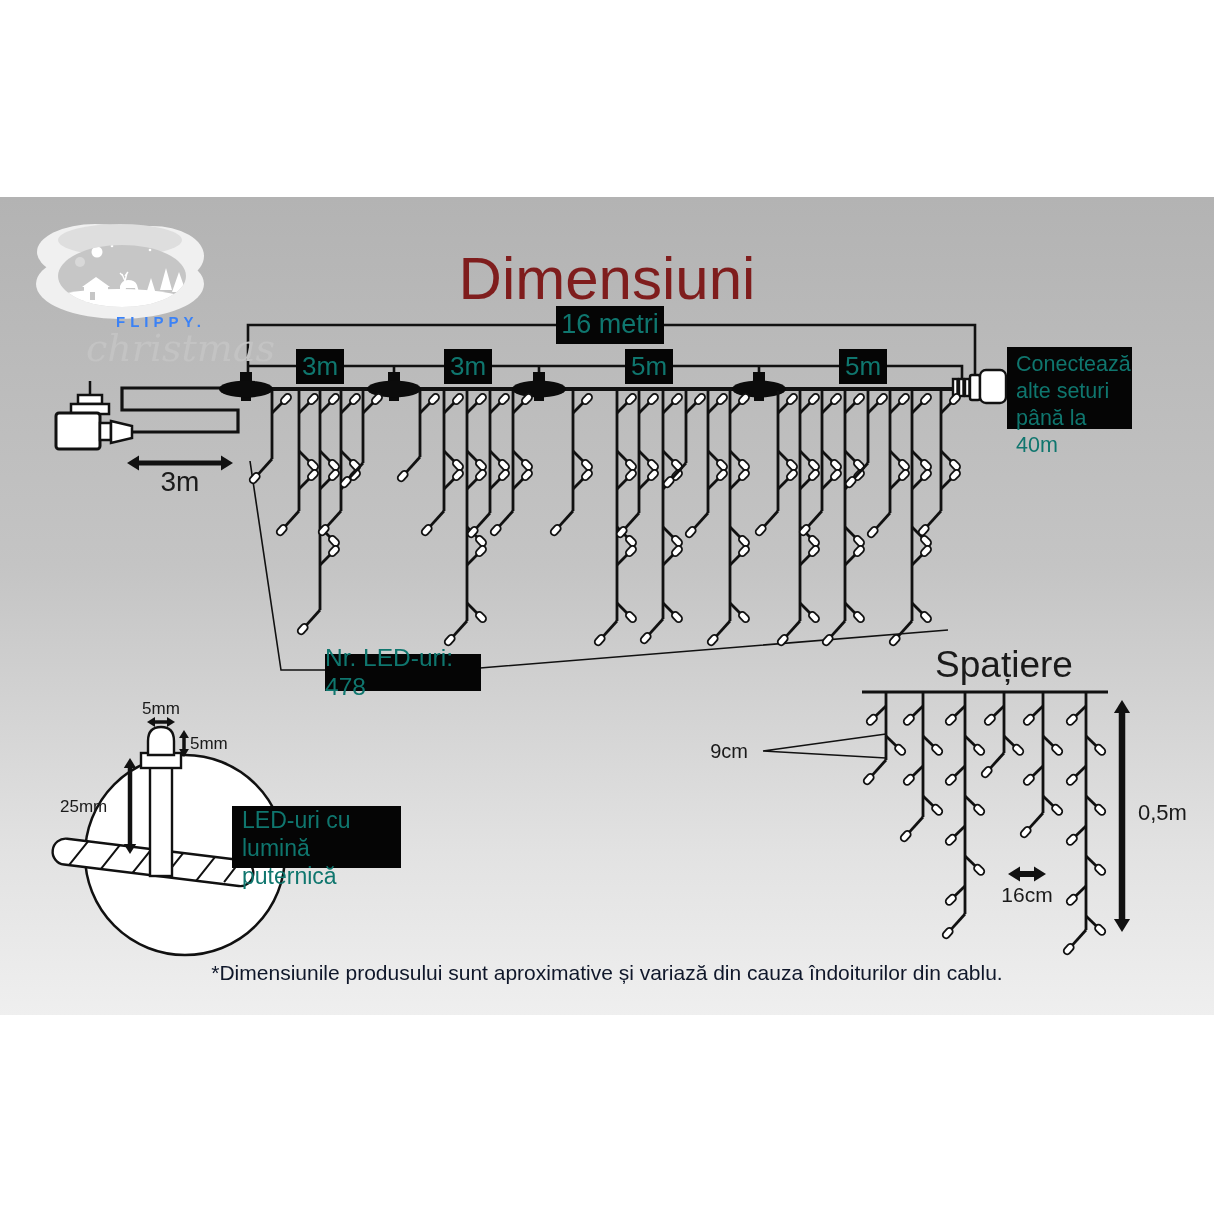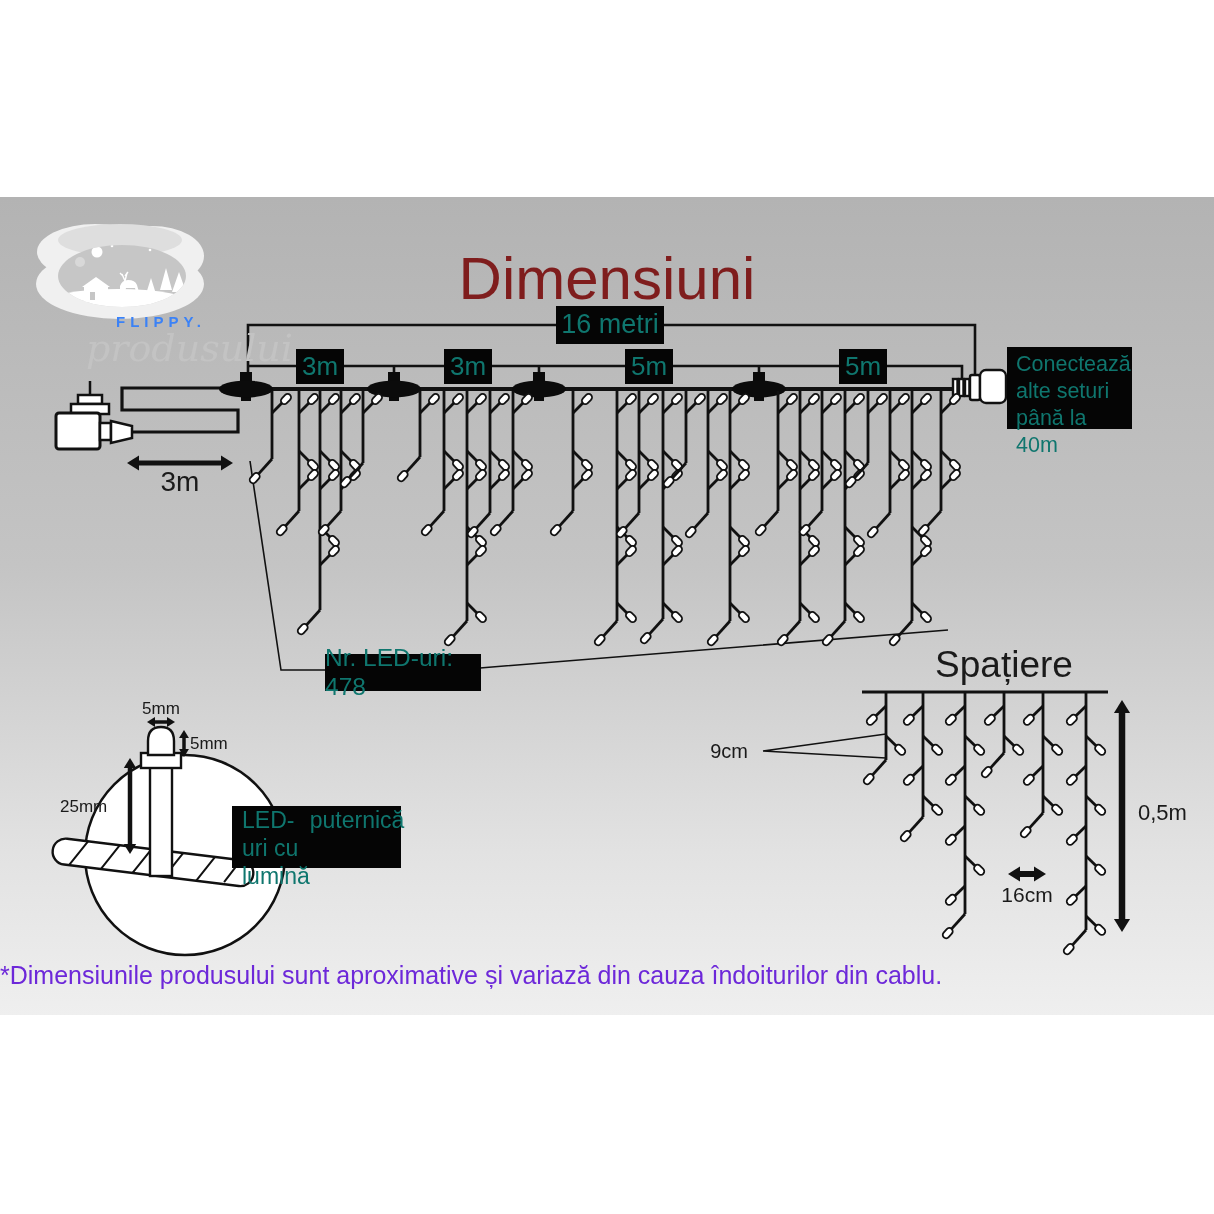--- a/index.html
+++ b/index.html
@@ -13,31 +13,31 @@
          letter-spacing:0px;color:#7f1d1d;}
   .blackbox{background:#050505;color:#0f766e;display:flex;align-items:center;justify-content:center;}
   .b16{left:556px;top:306px;width:108px;height:38px;font-size:27px;}
   .bseg{width:48px;height:35px;top:349px;font-size:26px;}
   .connect{left:1007px;top:347px;width:125px;height:82px;font-size:21.5px;line-height:27px;
            justify-content:flex-start;padding:4px 0 4px 9px;box-sizing:border-box;text-align:left;
            flex-direction:column;align-items:flex-start;}
   .ledcount{left:325px;top:654px;width:156px;height:37px;font-size:24.5px;}
   .lednote{left:232px;top:806px;width:169px;height:62px;font-size:23px;line-height:28px;
            justify-content:flex-start;padding-left:10px;box-sizing:border-box;
-           flex-direction:row;align-items:flex-start;}
+           flex-direction:column;align-items:flex-start;}
   .lead3m{left:140px;top:466px;width:80px;text-align:center;font-size:28px;}
   .h-marime{left:57px;top:666px;font-size:27px;}
   .mm-top{left:131px;top:699px;width:60px;text-align:center;font-size:17px;}
   .mm-right{left:190px;top:734px;font-size:17px;}
   .mm-25{left:60px;top:797px;width:65px;text-align:left;font-size:17px;}
   .h-spacing{left:904px;top:644px;width:200px;text-align:center;font-size:37px;}
   .cm9{left:688px;top:740px;width:60px;text-align:right;font-size:20px;}
   .m07{left:1138px;top:800px;font-size:22px;}
   .cm16{left:977px;top:883px;width:100px;text-align:center;font-size:21px;}
-  .footer{left:0;top:961px;width:1214px;text-align:left;font-size:25px;color:#6d28d9;}
+  .footer{left:0;top:961px;width:1214px;text-align:center;font-size:21px;color:#0f172a;}
   .flippy{left:116px;top:313px;font-size:15px;font-weight:600;letter-spacing:5px;color:#3b82f6;}
   .xmas{left:86px;top:327px;font-size:38px;color:#c3c3c3;font-family:"DejaVu Serif",serif;
         font-style:italic;}
   .dw{stroke:#111;stroke-width:2.8;}
   .bulb{fill:#fff;stroke:#111;stroke-width:1.8;}
   .ln{stroke:#111;stroke-width:2.6;fill:none;}
   .thin{stroke:#111;stroke-width:1.6;fill:none;}
 </style>
 </head>
 <body>
@@ -477,21 +477,21 @@
         <line x1="1020" y1="874" x2="1034" y2="874" stroke="#111" stroke-width="6"></line>
         <polygon points="1008,874 1020,881.44 1020,866.56" fill="#111"></polygon>
         <polygon points="1046,874 1034,881.44 1034,866.56" fill="#111"></polygon>
         <line x1="1122" y1="713" x2="1122" y2="919" stroke="#111" stroke-width="6.5"></line>
         <polygon points="1122,700 1113.94,713 1130.06,713" fill="#111"></polygon>
         <polygon points="1122,932 1113.94,919 1130.06,919" fill="#111"></polygon>
       </g>
   </svg>
 
   <div class="lbl flippy">FLIPPY.</div>
-  <div class="lbl xmas">produsului</div>
+  <div class="lbl xmas">christmas</div>
   <div class="lbl title">Dimensiuni</div>
 
   <div class="lbl blackbox b16">16 metri</div>
   <div class="lbl blackbox bseg" style="left:296px;">3m</div>
   <div class="lbl blackbox bseg" style="left:444px;">3m</div>
   <div class="lbl blackbox bseg" style="left:625px;">5m</div>
   <div class="lbl blackbox bseg" style="left:839px;">5m</div>
 
   <div class="lbl blackbox connect">
     <span>Conectează</span>

